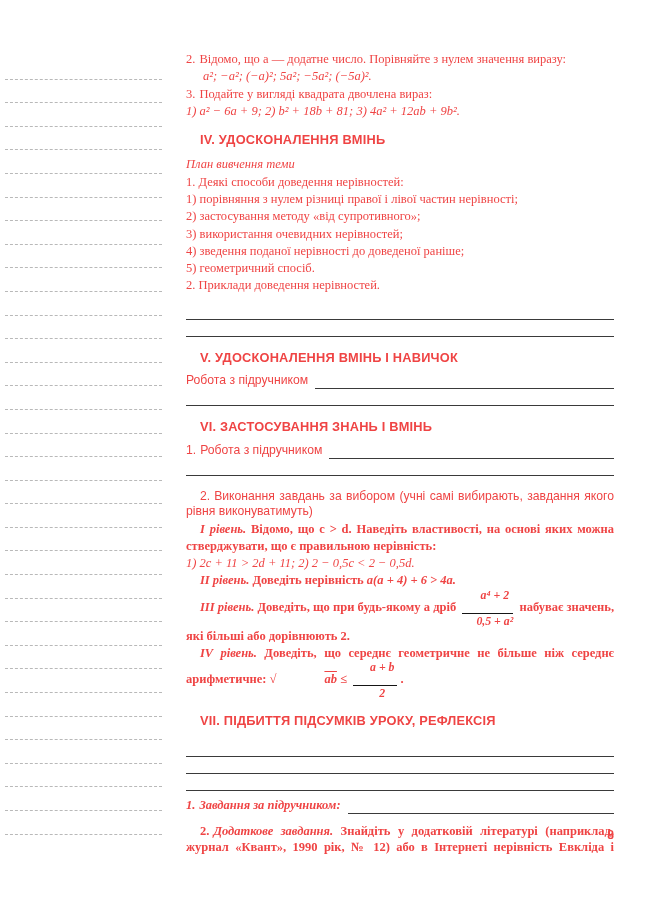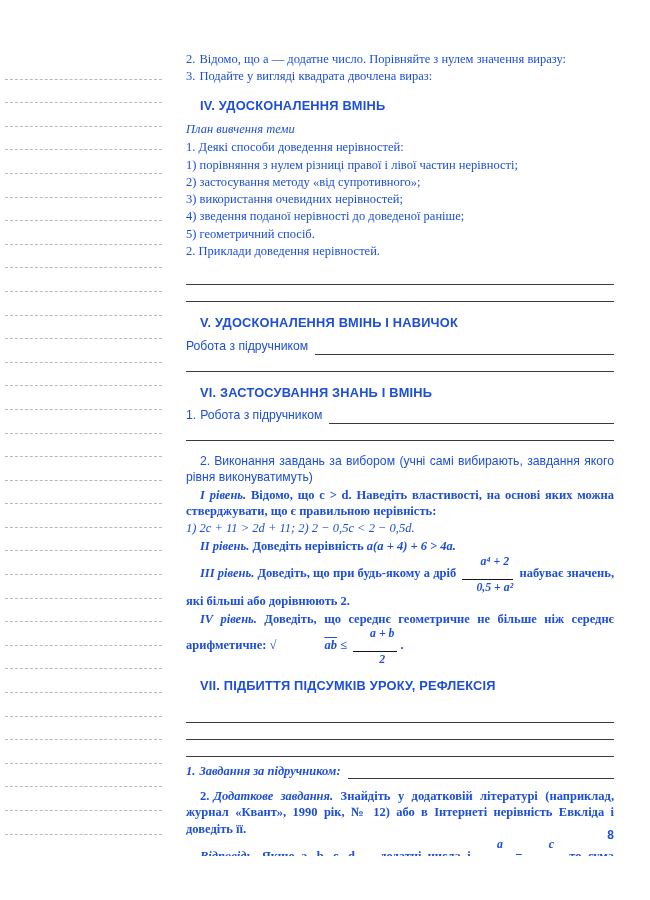--- a/index.html
+++ b/index.html
@@ -1,18 +1,18 @@
 <!DOCTYPE html>
 <html><head>
 <meta charset="utf-8">
 <style>
   html,body { margin:0; padding:0; background:#ffffff; }
   .page {
     position:relative; width:650px; height:856px; background:#ffffff;
-    font-family:"Liberation Serif", serif; font-size:12.5px; color:#1d4ed8;
+    font-family:"Liberation Serif", serif; font-size:12.5px; color:#ef4444;
     overflow:hidden;
   }
   
   .margin-lines { position:absolute; left:5px; top:56px; width:157px; }
   .margin-line { height:22.6px; border-bottom:1px dashed #b9b9b9; }
 
   .main { position:absolute; left:186px; top:50px; width:428px; line-height:1.3; }
 
   .para { margin:1px 0; text-align:justify; }
   .indent1 { margin-left:17px; }
@@ -90,23 +90,25 @@
       <div class="margin-line"></div>
       <div class="margin-line"></div>
       <div class="margin-line"></div>
     </div>
 
   <div class="main">
 
     <div class="para">
       <span class="num">2.</span><span>Відомо, що  a  — додатне число. Порівняйте з нулем значення виразу:</span>
     </div>
+    <div class="para math indent1">a²;  −a²;  (−a)²;  5a²;  −5a²;  (−5a)².</div>
     <div class="para">
       <span class="num">3.</span><span>Подайте у вигляді квадрата двочлена вираз:</span>
     </div>
+    <div class="para math">1) a² − 6a + 9;  2) b² + 18b + 81;  3) 4a² + 12ab + 9b².</div>
 
     <div class="heading">IV. УДОСКОНАЛЕННЯ ВМІНЬ</div>
     <div class="subtitle">План вивчення теми</div>
     <div class="para">1. Деякі способи доведення нерівностей:</div>
     <div class="para">1) порівняння з нулем різниці правої і лівої частин нерівності;</div>
     <div class="para">2) застосування методу «від супротивного»;</div>
     <div class="para">3) використання очевидних нерівностей;</div>
     <div class="para">4) зведення поданої нерівності до доведеної раніше;</div>
     <div class="para">5) геометричний спосіб.</div>
     <div class="para">2. Приклади доведення нерівностей.</div>

